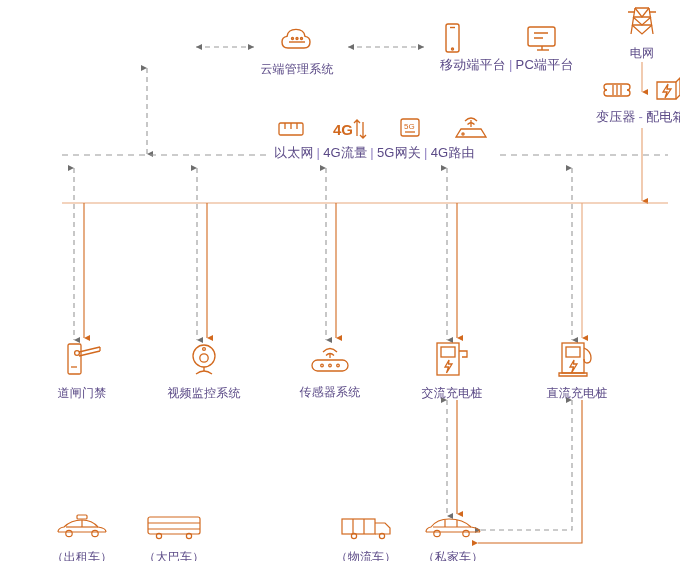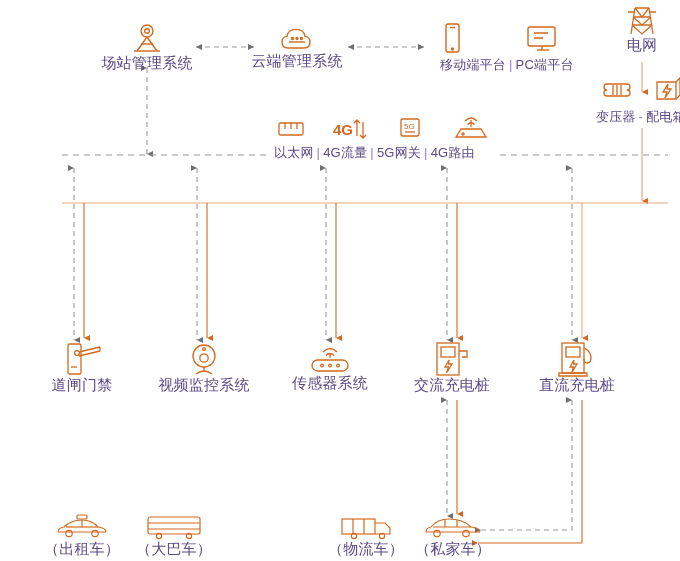--- a/index.html
+++ b/index.html
@@ -7,21 +7,21 @@
     width:680px;height:561px;position:relative;overflow:hidden;
     font-family:"Liberation Sans","DejaVu Sans",sans-serif;
     color:#5c4b8a;
   }
   #canvas{position:absolute;inset:0;width:680px;height:561px;}
   svg.layer{position:absolute;left:0;top:0;width:680px;height:561px;pointer-events:none;}
 
   .node{position:absolute;display:flex;flex-direction:column;align-items:center;}
   .node .ico{display:block;line-height:0;}
   .node .lbl{
-    margin-top:0;font-size:15px;line-height:14px;white-space:nowrap;
+    margin-top:8px;font-size:12px;line-height:14px;white-space:nowrap;
     color:#5b4a87;text-align:center;letter-spacing:.2px;
   }
   .netlabel{
     position:absolute;font-size:13px;line-height:14px;white-space:nowrap;
     color:#5b4a87;letter-spacing:.2px;
   }
   .sep{color:#8f7fc0;padding:0 3px;}
   .vehicle .lbl{color:#5b4a87;}
 </style>
 </head>
@@ -85,32 +85,20 @@
       <line x1="336" y1="203" x2="336" y2="338" stroke="#d2691e" stroke-width="1.1" marker-end="url(#ao-down)"></line>
       <line x1="457" y1="203" x2="457" y2="338" stroke="#d2691e" stroke-width="1.1" marker-end="url(#ao-down)"></line>
       <line x1="582" y1="203" x2="582" y2="338" stroke="#e8a87c" stroke-width="1.1" marker-end="url(#ao-down)"></line>
 
       <line x1="457" y1="400" x2="457" y2="514" stroke="#d2691e" stroke-width="1.1" marker-end="url(#ao-down)"></line>
 
       <path d="M582,400 L582,543 L478,543" stroke="#d2691e" stroke-width="1.1" marker-end="url(#ao-left)"></path>
     </g>
   </svg>
 
-  <div class="node" style="left:115px;top:22px;width:64px;">
-    <span class="ico">
-      <svg width="40" height="34" viewBox="0 0 40 34" fill="none" stroke="#d2691e" stroke-width="1.4">
-        <circle cx="20" cy="9" r="6"></circle>
-          <circle cx="20" cy="9" r="2.3"></circle>
-        <path d="M20 15 L10 29 M20 15 L30 29"></path>
-        <path d="M7 29 L33 29"></path>
-          <path d="M14 22 L26 22"></path>
-      </svg>
-    </span>
-    <span class="lbl">场站管理系统</span>
-  </div>
 
   <div class="node" style="left:265px;top:22px;width:64px;">
     <span class="ico">
       <svg width="44" height="32" viewBox="0 0 44 32" fill="none" stroke="#d2691e" stroke-width="1.4">
         <path d="M13 26 q-6 0 -6 -6 q0 -5 5 -5.6 q1 -7 9 -7 q8 0 9 7 q5 .6 5 5.6 q0 6 -6 6 z"></path>
         <path d="M14 20 L30 20"></path>
           <circle cx="17.5" cy="16.5" r="1"></circle>
           <circle cx="22" cy="16.5" r="1"></circle>
           <circle cx="26.5" cy="16.5" r="1"></circle>
       </svg>

